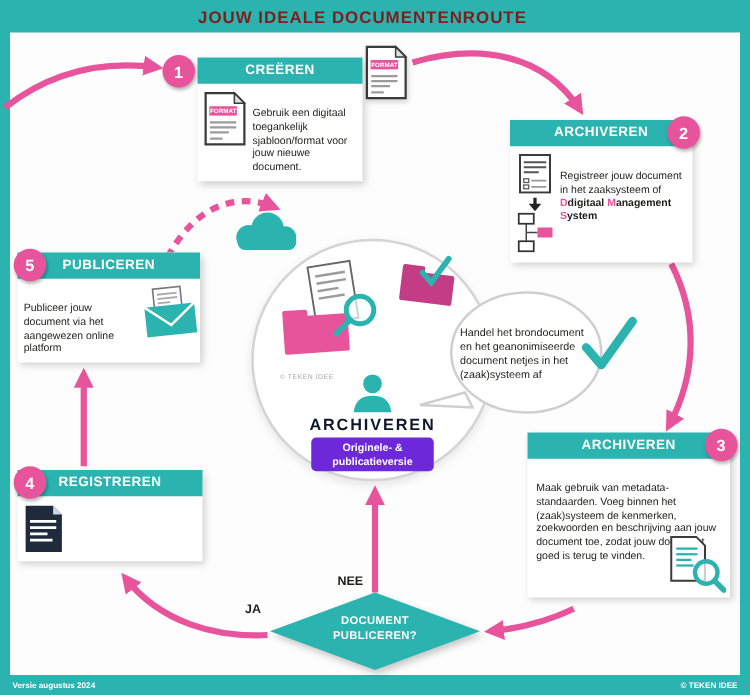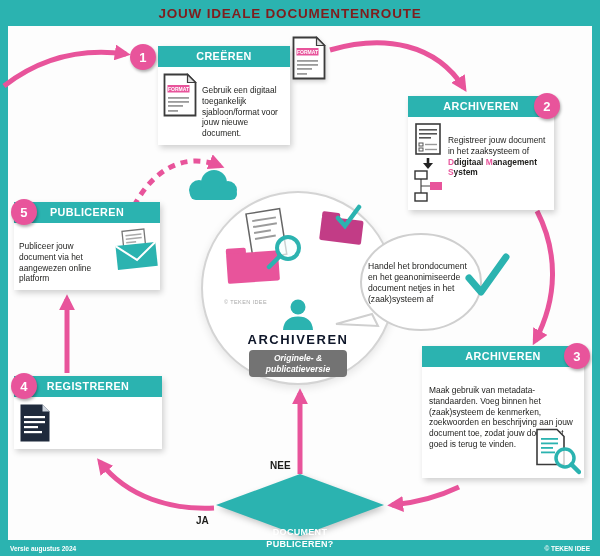--- a/index.html
+++ b/index.html
@@ -25,23 +25,23 @@
     position:absolute; left:201px; top:191px; width:194px; height:194px;
     background:#fff; border:2px solid #d4d4d4; border-radius:50%;
     box-shadow:0 3px 8px rgba(0,0,0,.10); z-index:5;
   }
   .center-layer { position:absolute; z-index:7; }
   .archiveren {
     left:201px; top:332px; width:194px; text-align:center;
     color:#0f172a; font-weight:bold; font-size:13px; letter-spacing:1.5px;
   }
   .badge {
-    left:249px; top:350px; width:98px; background:#737373; border-radius:4px;
+    left:249px; top:350px; width:98px; background:#6d28d9; border-radius:4px;
     color:#fff; font-weight:bold; font-size:8.5px; line-height:1.25;
-    text-align:center; padding:3px 2px;font-style:italic;
+    text-align:center; padding:3px 2px;
   }
   .watermark { left:224px; top:299px; font-size:5.5px; color:#a9a9a9; letter-spacing:.4px; }
 
   .bubble-wrap { position:absolute; left:330px; top:228px; width:190px; height:112px; z-index:11; }
   .bubble-text {
     position:absolute; left:368px; top:244px; width:106px; height:78px; z-index:12;
     display:flex; align-items:center; justify-content:center; text-align:left;
     font-size:8.6px; line-height:1.3; color:#1d1d1b;
   }
   .big-check { position:absolute; left:462px; top:248px; z-index:12; }
@@ -72,23 +72,23 @@
   .step-organize .step-body { display:block; padding:6px 7px; }
   .organize-icon { position:absolute; right:3px; bottom:2px; }
   .publish-icon { position:absolute; right:2px; top:26px; }
   .step-publish .txt { padding-right:44px; }
 
   .format-top { position:absolute; left:292px; top:36px; z-index:8; filter:drop-shadow(1px 2px 2px rgba(0,0,0,.18)); }
 
   .diamond-wrap { position:absolute; left:214px; top:472px; z-index:8; filter:drop-shadow(2px 3px 3px rgba(0,0,0,.22)); }
   .diamond-text {
     position:absolute; left:240px; top:490px; width:120px; z-index:9;
-    text-align:center; color:#fff; font-weight:bold; font-size:9px; line-height:1.35; letter-spacing:.3px;margin-top:36px;
-  }
-  .ja-label { position:absolute; left:196px; top:515px; font-weight:bold; font-size:10px; z-index:9; }
+    text-align:center; color:#fff; font-weight:bold; font-size:9px; line-height:1.35; letter-spacing:.3px;
+  }
+  .ja-label { position:absolute; left:196px; top:482px; font-weight:bold; font-size:10px; z-index:9; }
   .nee-label { position:absolute; left:270px; top:460px; font-weight:bold; font-size:10px; z-index:9; }
 
   .footer-left { position:absolute; left:10px; bottom:4px; color:#fff; font-weight:bold; font-size:6.5px; z-index:2; }
   .footer-right { position:absolute; right:10px; bottom:4px; color:#fff; font-weight:bold; font-size:6.5px; z-index:2; }
 </style>
 </head>
 <body>
 
 <div class="title-bar">JOUW IDEALE DOCUMENTENROUTE</div>
 

